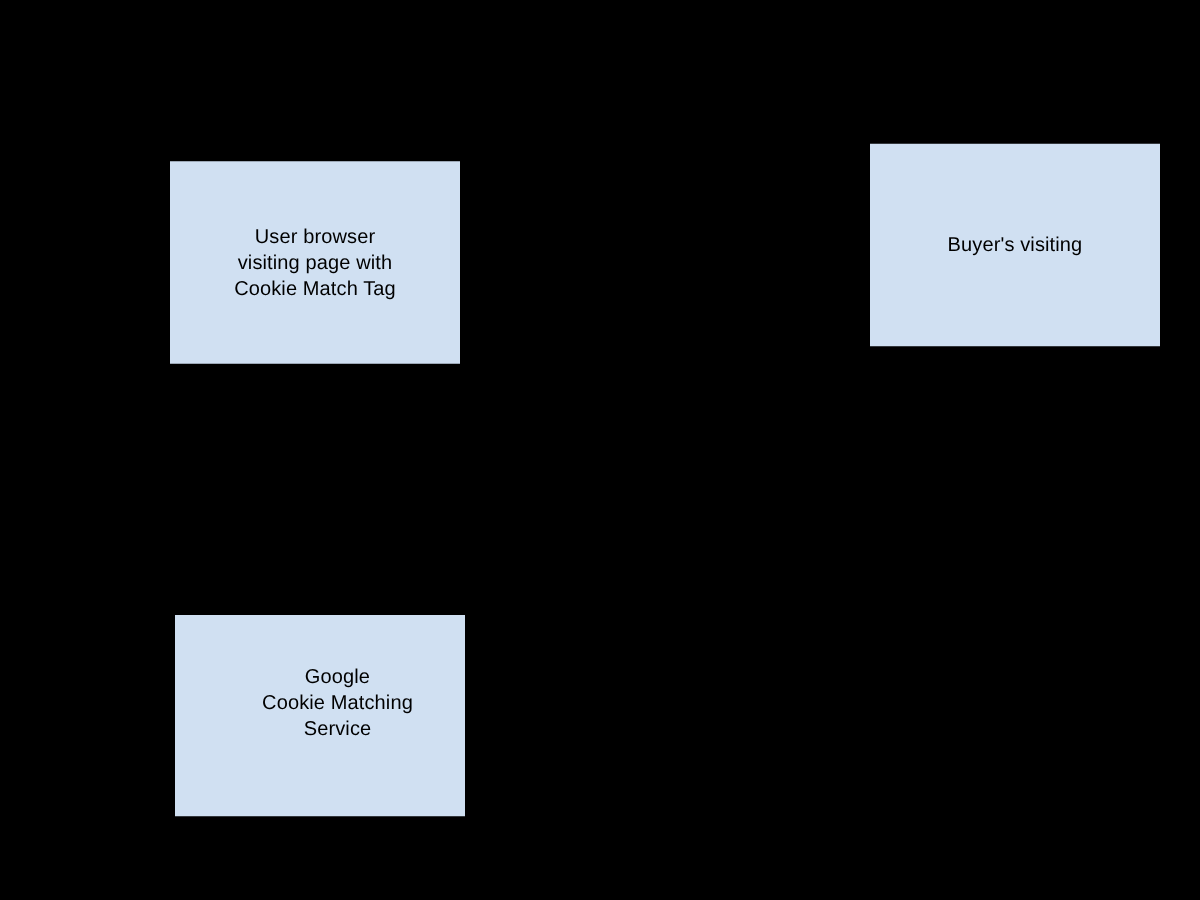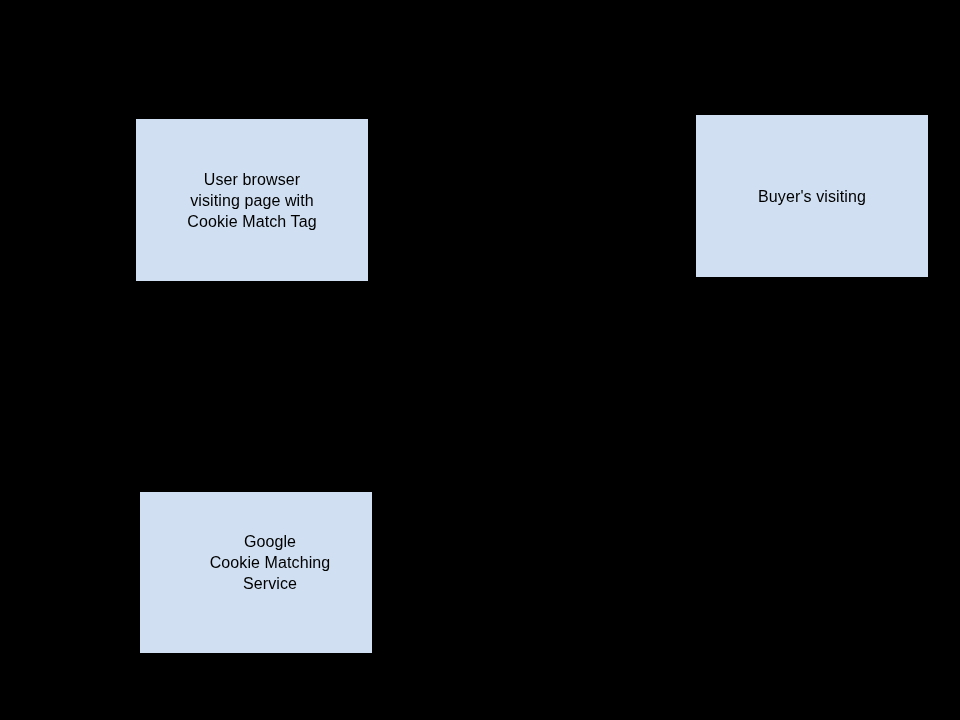--- a/index.html
+++ b/index.html
@@ -34,21 +34,21 @@
     white-space: pre-line;
     letter-spacing: 0.1px;
   }
   .node-label {
     display: block;
     white-space: pre-line;
   }
   
   #node-user-browser {
     left: 136px;
-    top: 119px;
+    top: 129px;
     width: 232px;
     height: 162px;
   }
   
   #node-buyer-service {
     left: 696px;
     top: 115px;
     width: 232px;
     height: 162px;
   }

